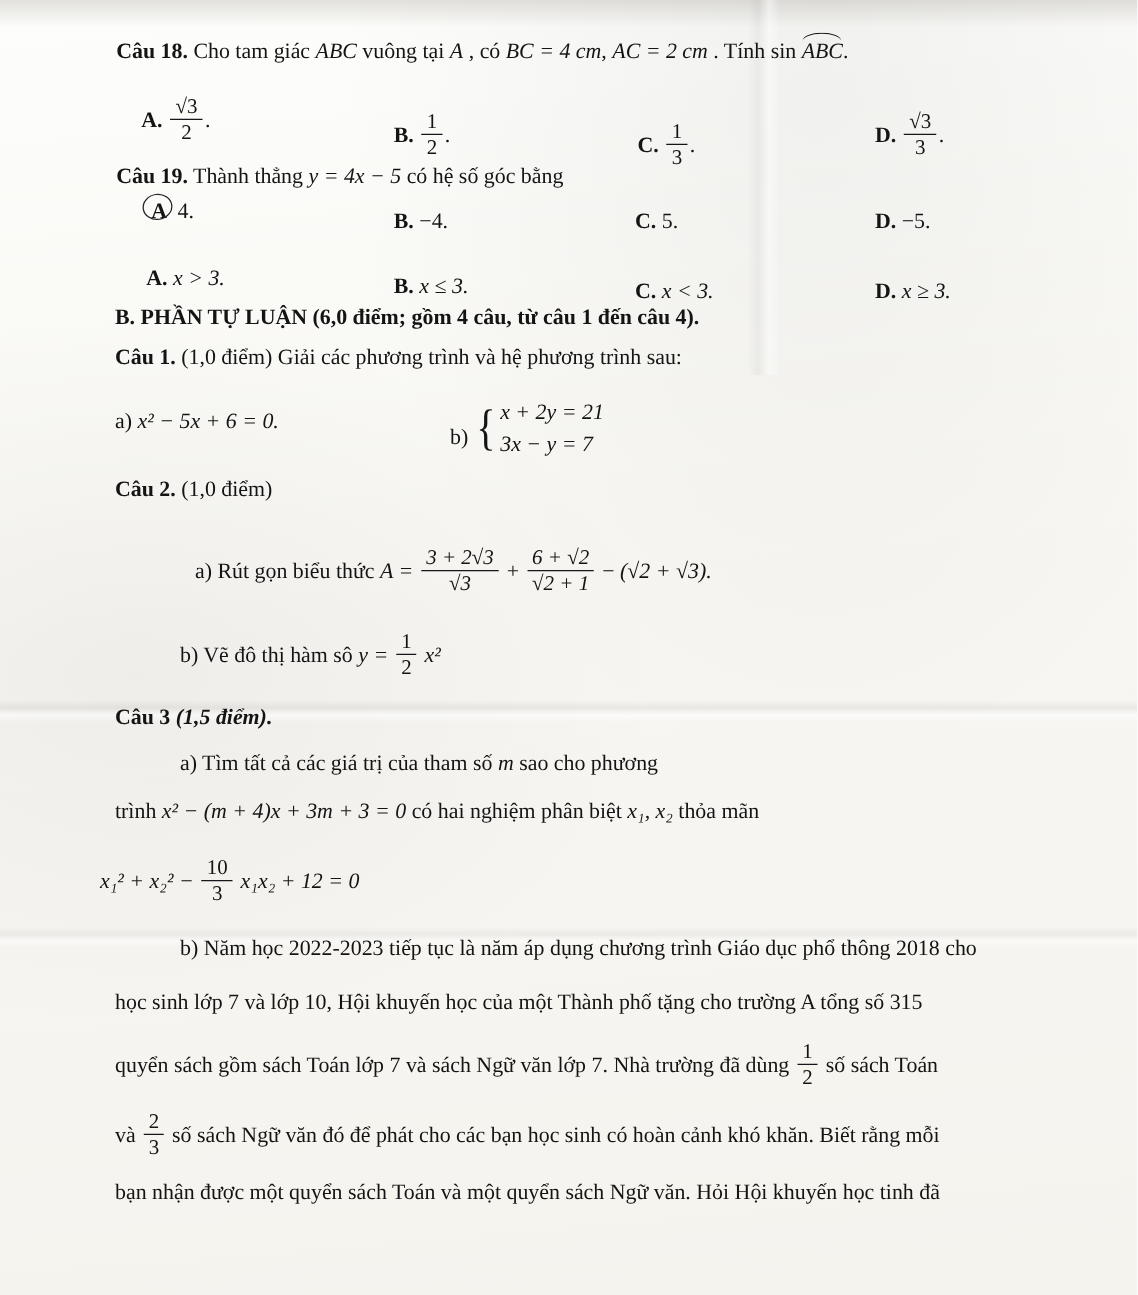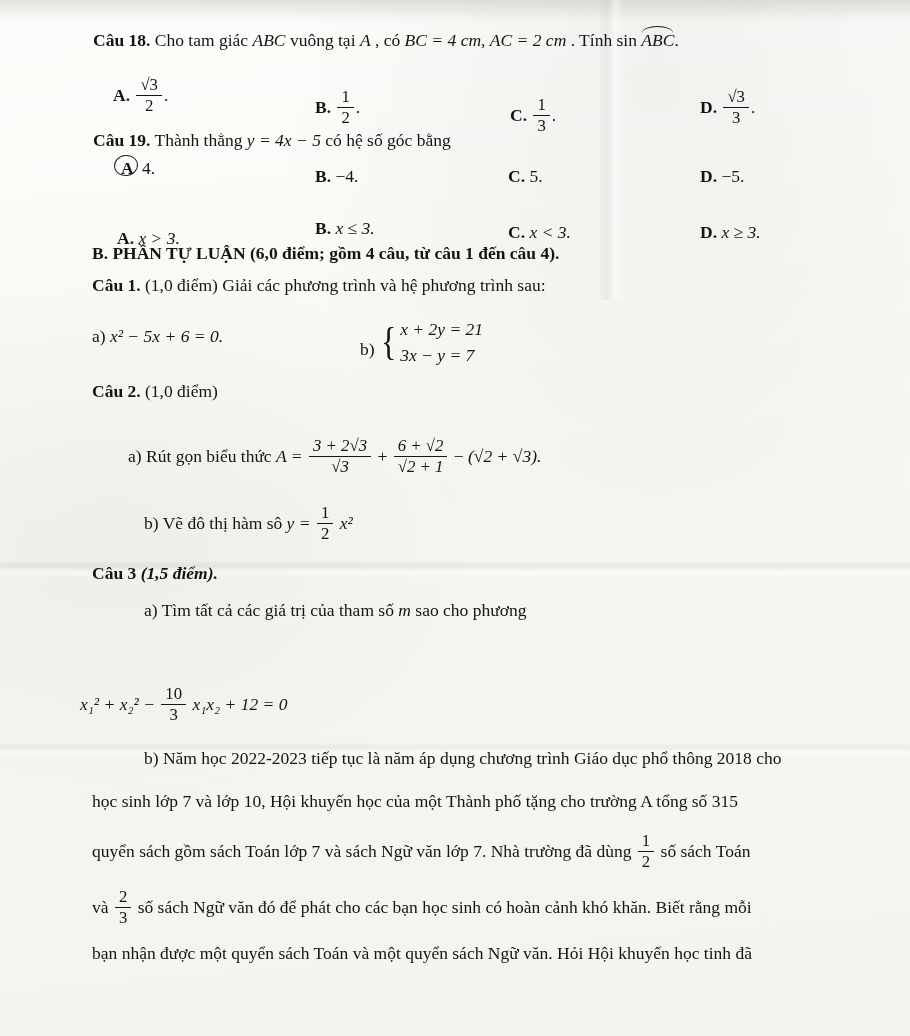--- a/index.html
+++ b/index.html
@@ -219,21 +219,21 @@
   <div class="line" style="left:508px; top:166px;">
     <span class="b">C.</span>
     <span>5.</span>
   </div>
   <div class="line" style="left:700px; top:166px;">
     <span class="b">D.</span>
     <span>−5.</span>
   </div>
 
 
-  <div class="line" style="left:117px; top:228px;">
+  <div class="line" style="left:117px; top:212px;">
     <span class="b">A.</span>
     <span class="math">x &gt; 3.</span>
   </div>
   <div class="line" style="left:315px; top:218px;">
     <span class="b">B.</span>
     <span class="math">x ≤ 3.</span>
   </div>
   <div class="line" style="left:508px; top:222px;">
     <span class="b">C.</span>
     <span class="math">x &lt; 3.</span>
@@ -265,21 +265,21 @@
         <div class="math">3x − y = 7</div>
       </span>
     </span>
   </div>
 
   <div class="line" style="left:92px; top:381px;">
     <span class="b">Câu 2.</span>
     <span>(1,0 điểm)</span>
   </div>
 
-  <div class="line" style="left:128px; top:437px;">
+  <div class="line" style="left:156px; top:437px;">
     <span>a)</span>
     <span>Rút gọn biểu thức</span>
     <span class="math">A =</span>
     <span class="frac">
       <span class="num math">3 + 2√3</span>
       <span class="den math">√3</span>
     </span>
     <span>+</span>
     <span class="frac">
       <span class="num math">6 + √2</span>
@@ -305,20 +305,27 @@
     <span class="b i">(1,5 điểm).</span>
   </div>
 
   <div class="line" style="left:144px; top:600px;">
     <span>a)</span>
     <span>Tìm tất cả các giá trị của tham số</span>
     <span class="math">m</span>
     <span>sao cho phương</span>
   </div>
 
+  <div class="line" style="left:92px; top:638px;">
+    <span>trình</span>
+    <span class="math">x² − (m + 4)x + 3m + 3 = 0</span>
+    <span>có hai nghiệm phân biệt</span>
+    <span class="math">x₁, x₂</span>
+    <span>thỏa mãn</span>
+  </div>
 
   <div class="line" style="left:80px; top:685px;">
     <span class="math">x₁² + x₂² −</span>
     <span class="frac">
       <span class="num">10</span>
       <span class="den">3</span>
     </span>
     <span class="math">x₁x₂ + 12 = 0</span>
   </div>
 

